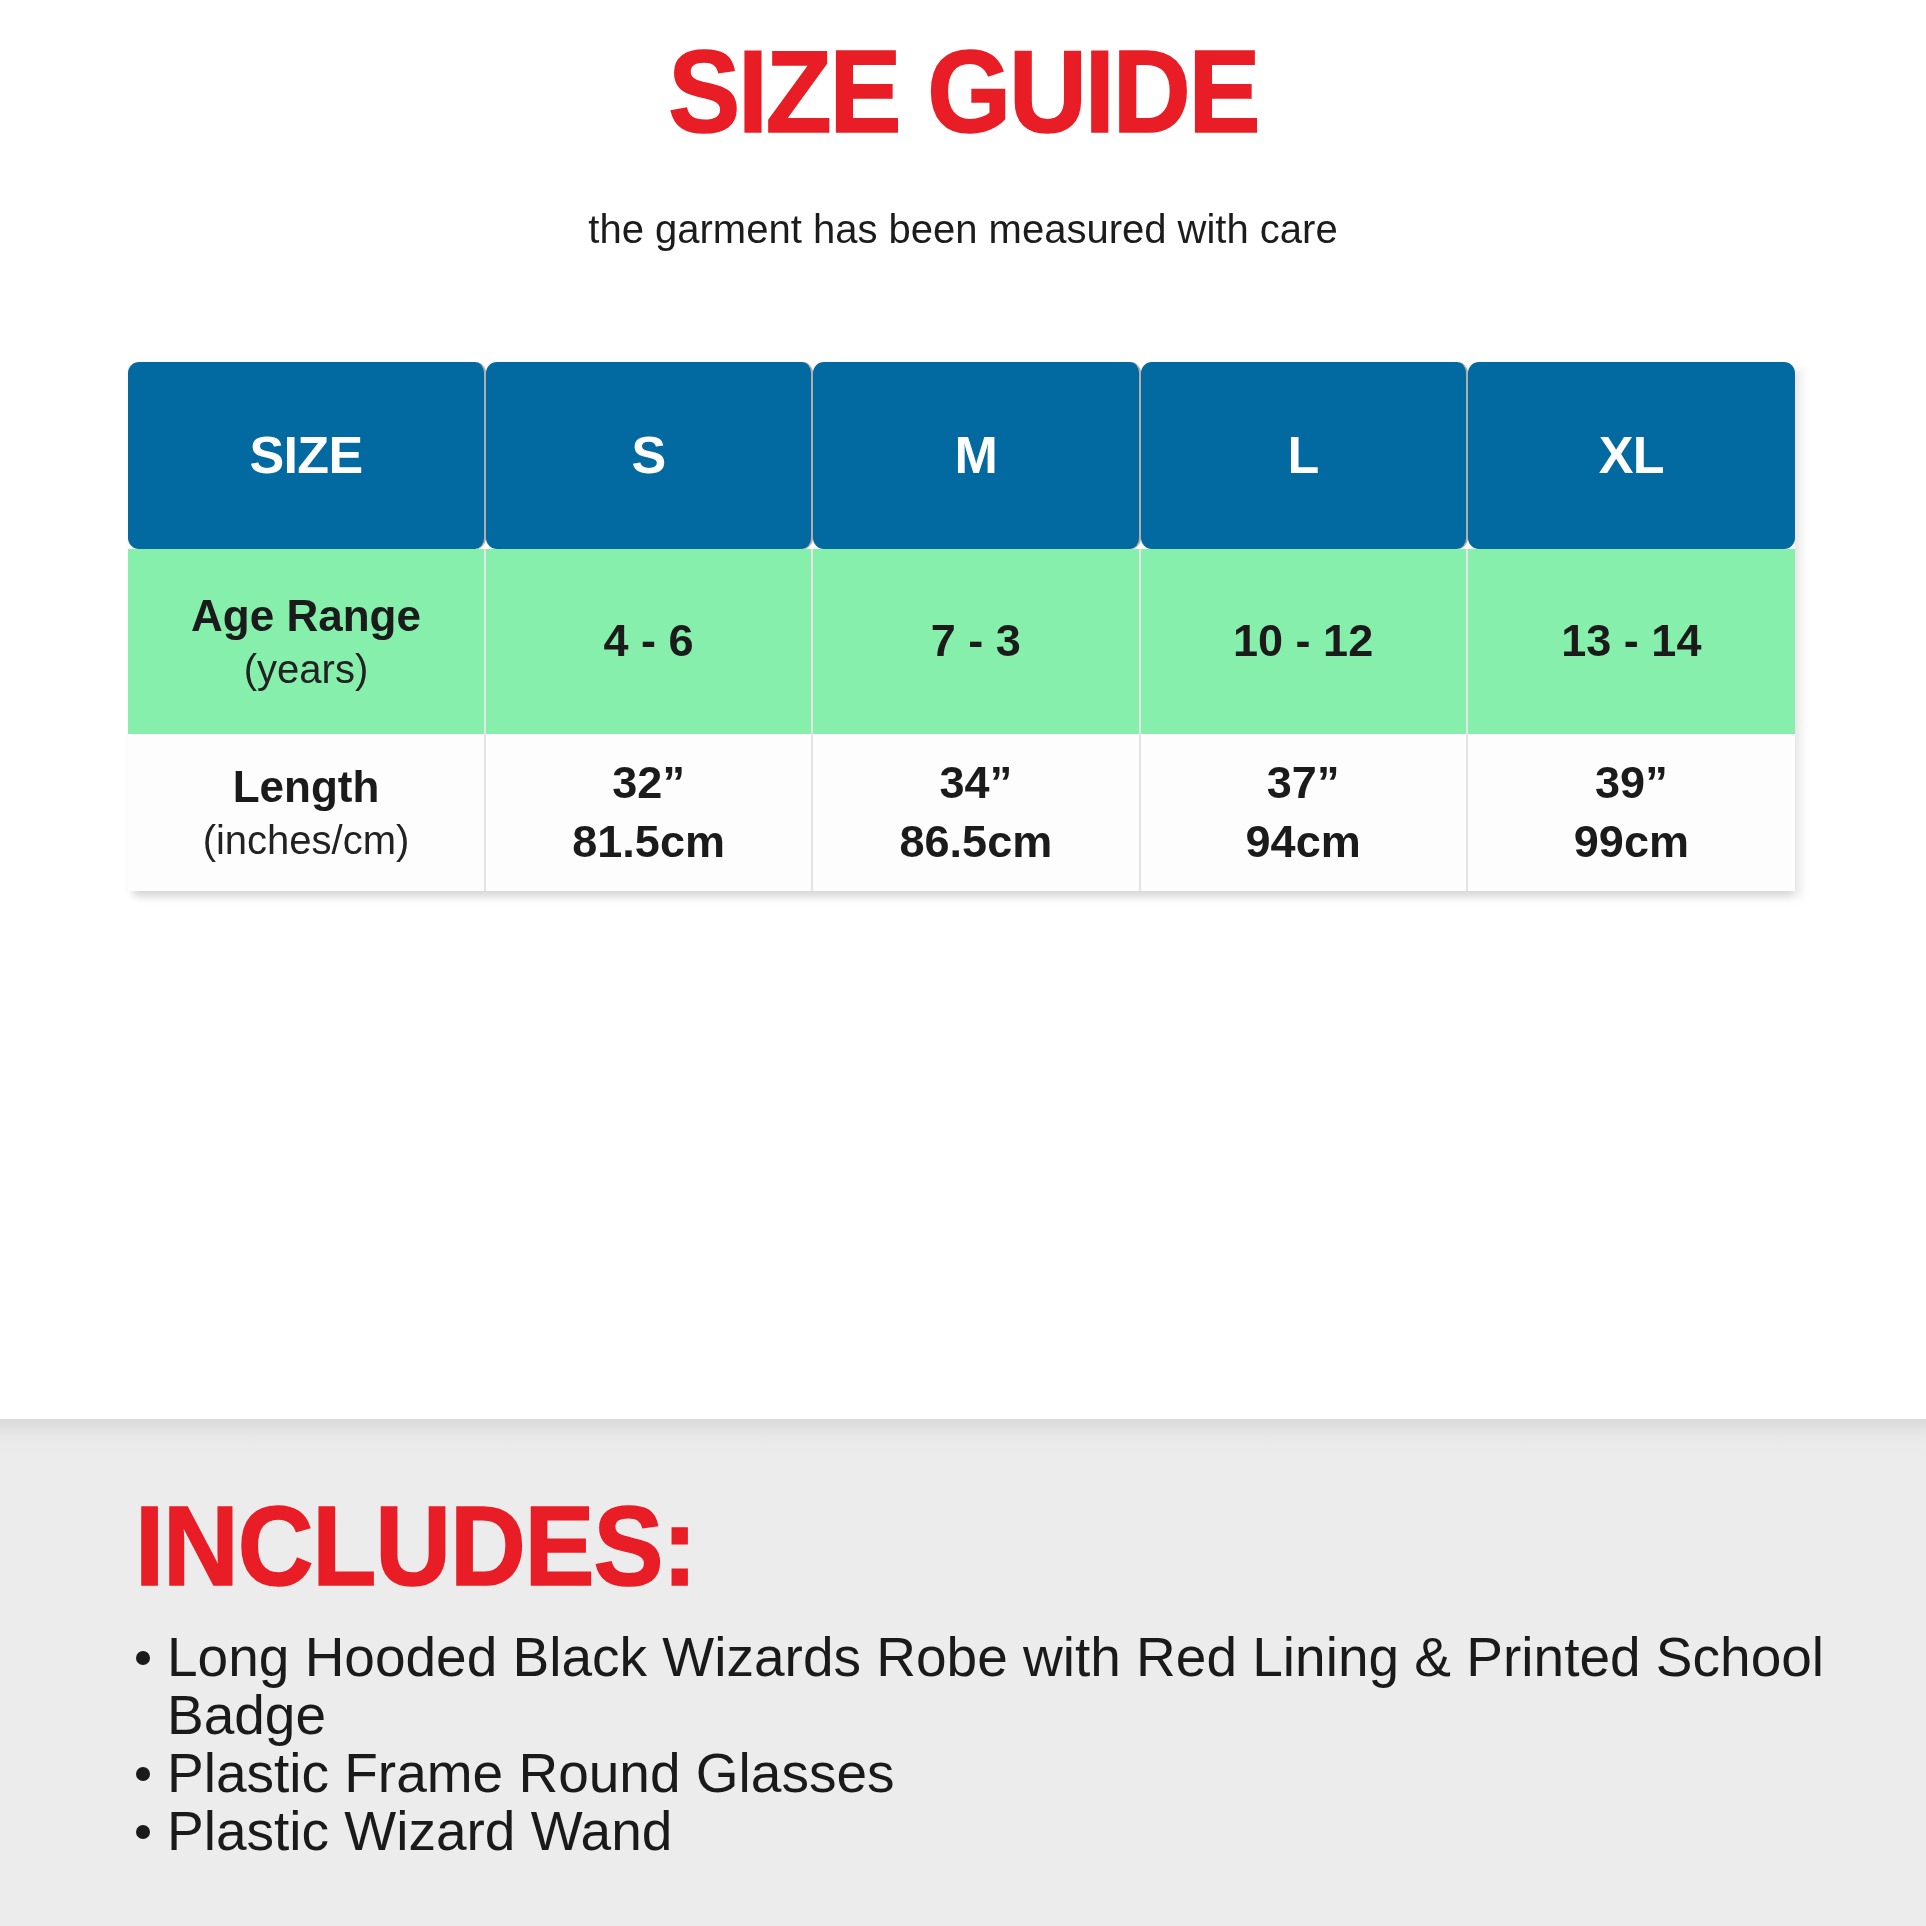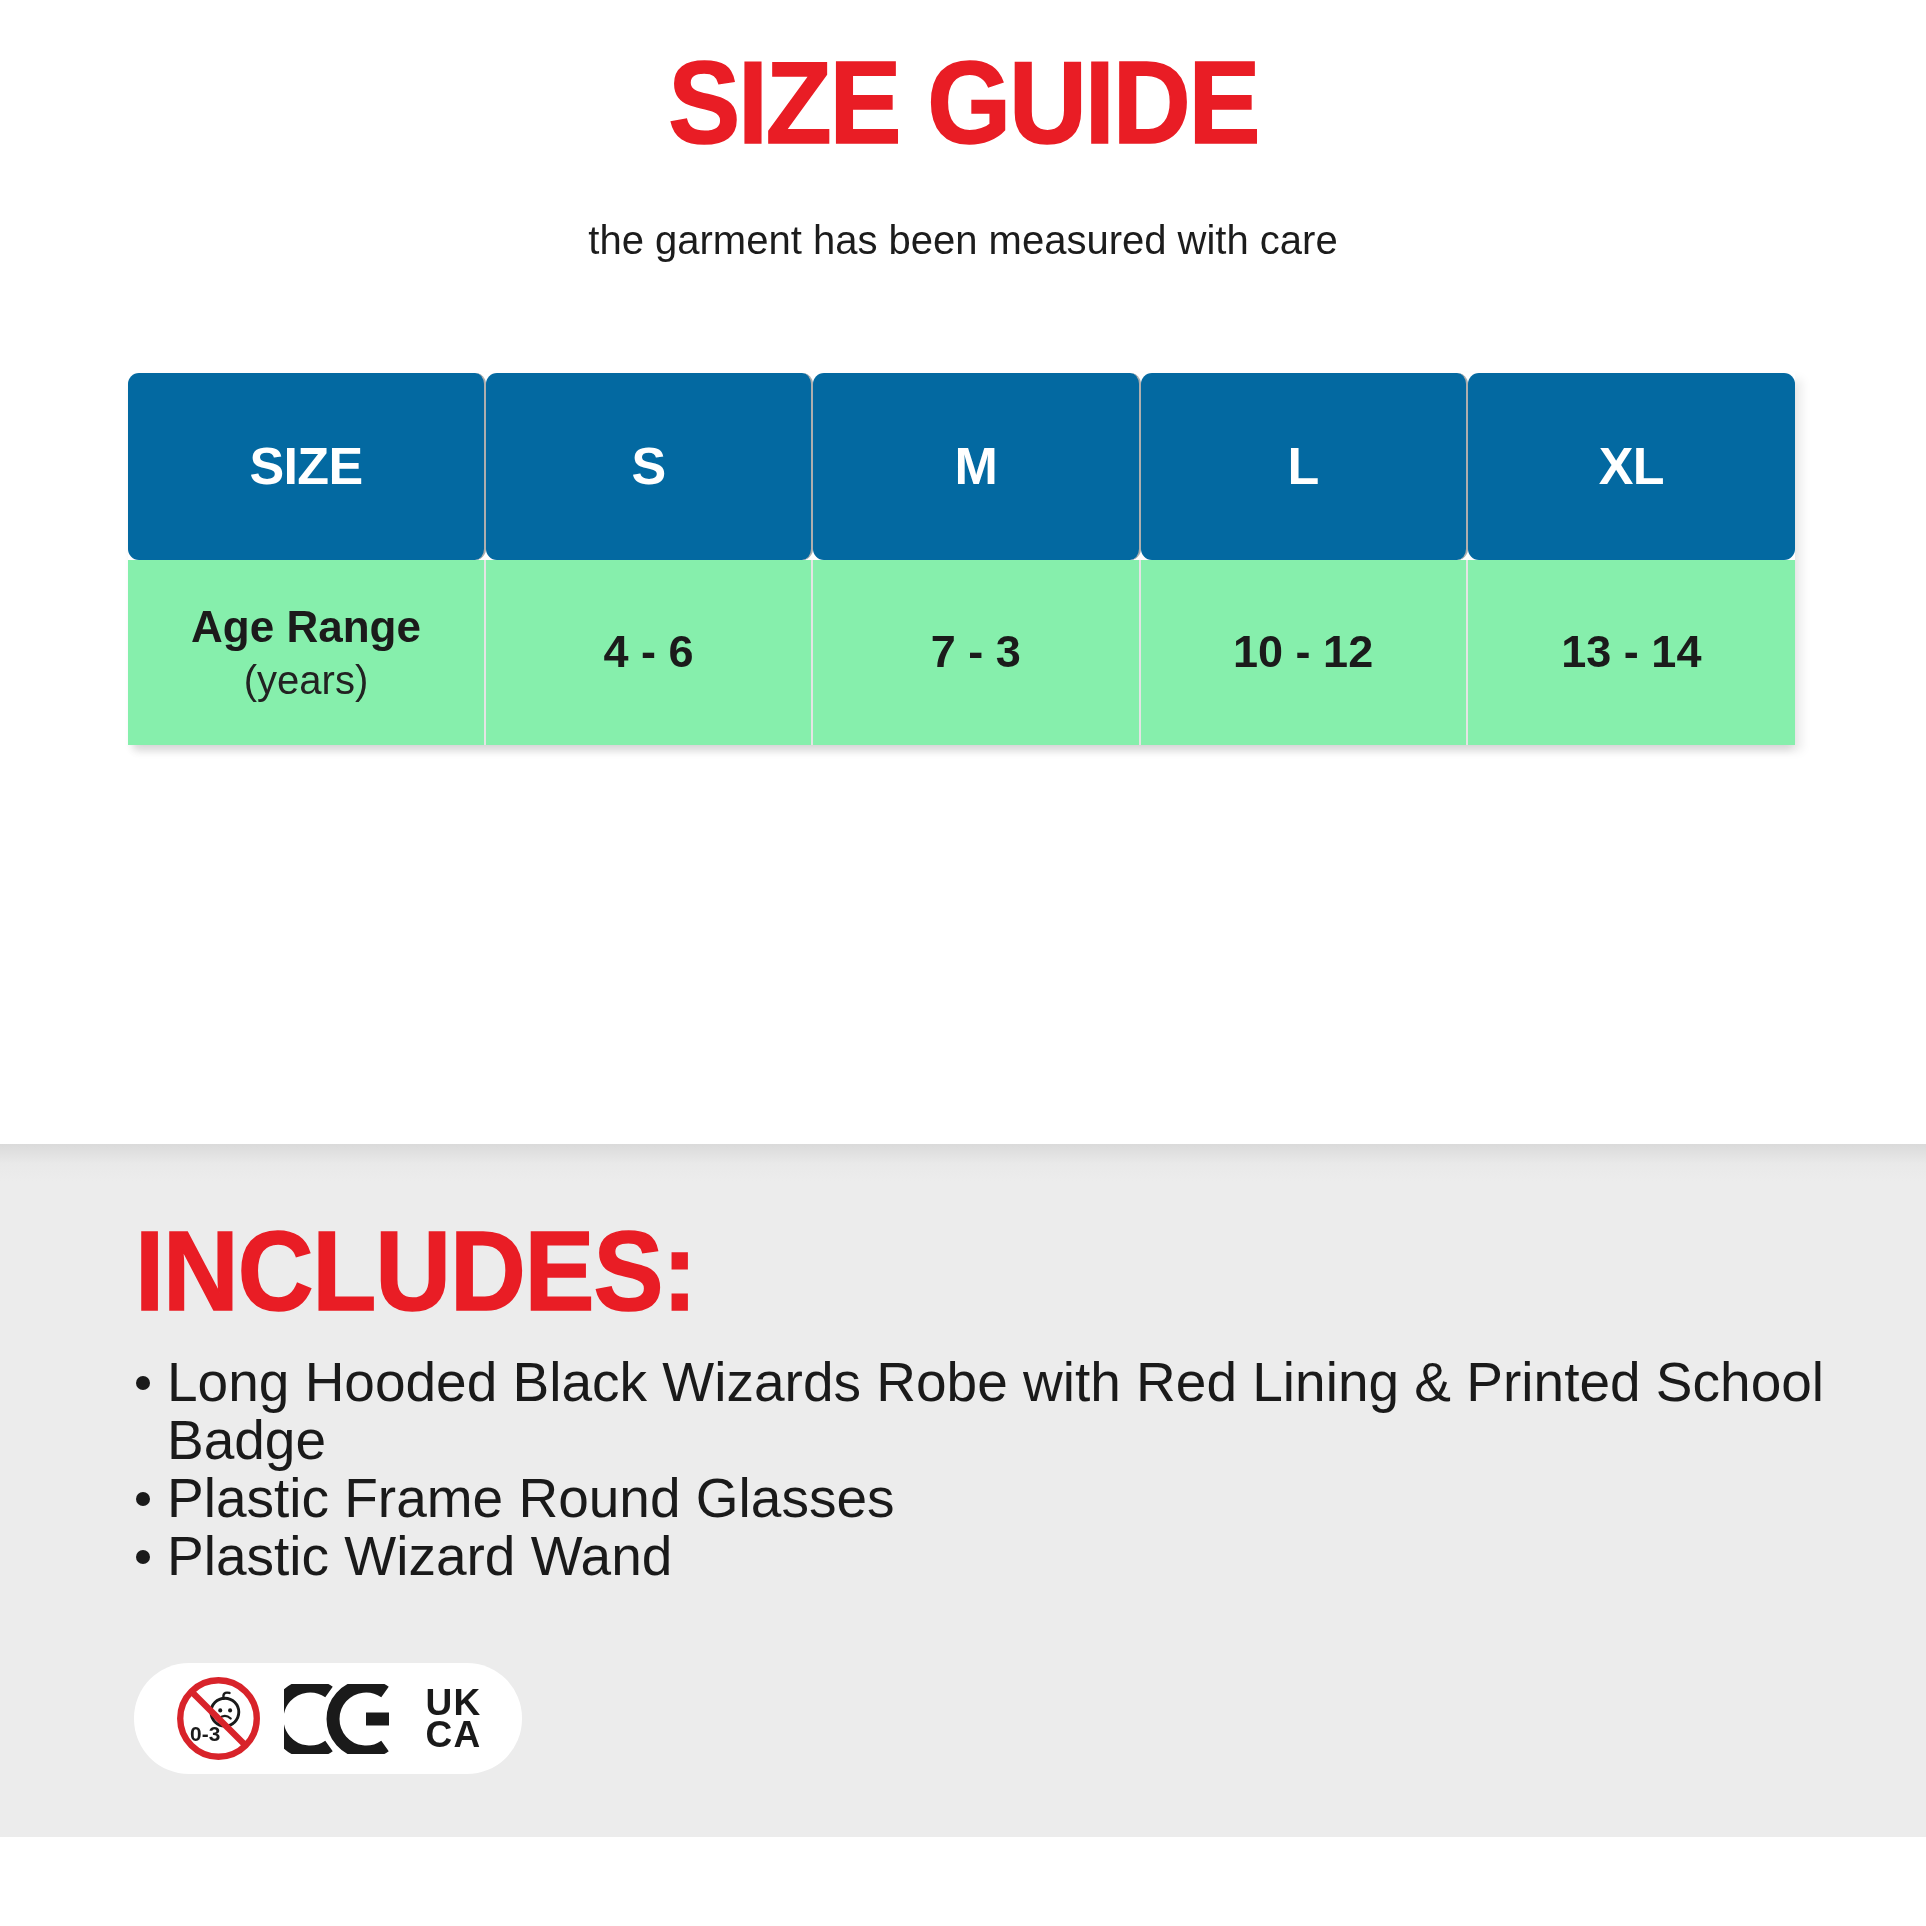--- a/index.html
+++ b/index.html
@@ -6,21 +6,21 @@
   html, body { width: 1926px; background: #ffffff; }
   body {
     height: 1926px;
     font-family: "Liberation Sans", sans-serif;
     color: #1a1a1a;
     overflow: hidden;
   }
   .page { width: 1926px; height: 1926px; position: relative; }
 
   
-  .top-section { height: 1144px; background: #ffffff; padding-top: 45px; }
+  .top-section { height: 1419px; background: #ffffff; padding-top: 34px; }
 
   .page-title {
     text-align: center;
     font-size: 116px;
     font-weight: bold;
     color: #E91D25;
     letter-spacing: -2.3px;
     line-height: 1.0;
     height: 116px;
   }
@@ -158,20 +158,42 @@
         <tr class="row-age">
           <td class="label-cell">
             <span class="lbl">Age Range</span>
             <span class="sub">(years)</span>
           </td>
           <td class="cell-value">4 - 6</td>
           <td class="cell-value">7 - 3</td>
           <td class="cell-value">10 - 12</td>
           <td class="cell-value">13 - 14</td>
         </tr>
+        <tr class="row-length">
+          <td class="label-cell">
+            <span class="lbl">Length</span>
+            <span class="sub">(inches/cm)</span>
+          </td>
+          <td class="cell-value two-line">
+            <span>32”</span>
+            <span>81.5cm</span>
+          </td>
+          <td class="cell-value two-line">
+            <span>34”</span>
+            <span>86.5cm</span>
+          </td>
+          <td class="cell-value two-line">
+            <span>37”</span>
+            <span>94cm</span>
+          </td>
+          <td class="cell-value two-line">
+            <span>39”</span>
+            <span>99cm</span>
+          </td>
+        </tr>
       </tbody>
     </table>
   </section>
 
   <section class="includes-section">
     <h2 class="includes-heading">INCLUDES:</h2>
 
     <ul class="includes-list">
       <li>Long Hooded Black Wizards Robe with Red Lining &amp; Printed School Badge</li>
       <li>Plastic Frame Round Glasses</li>

